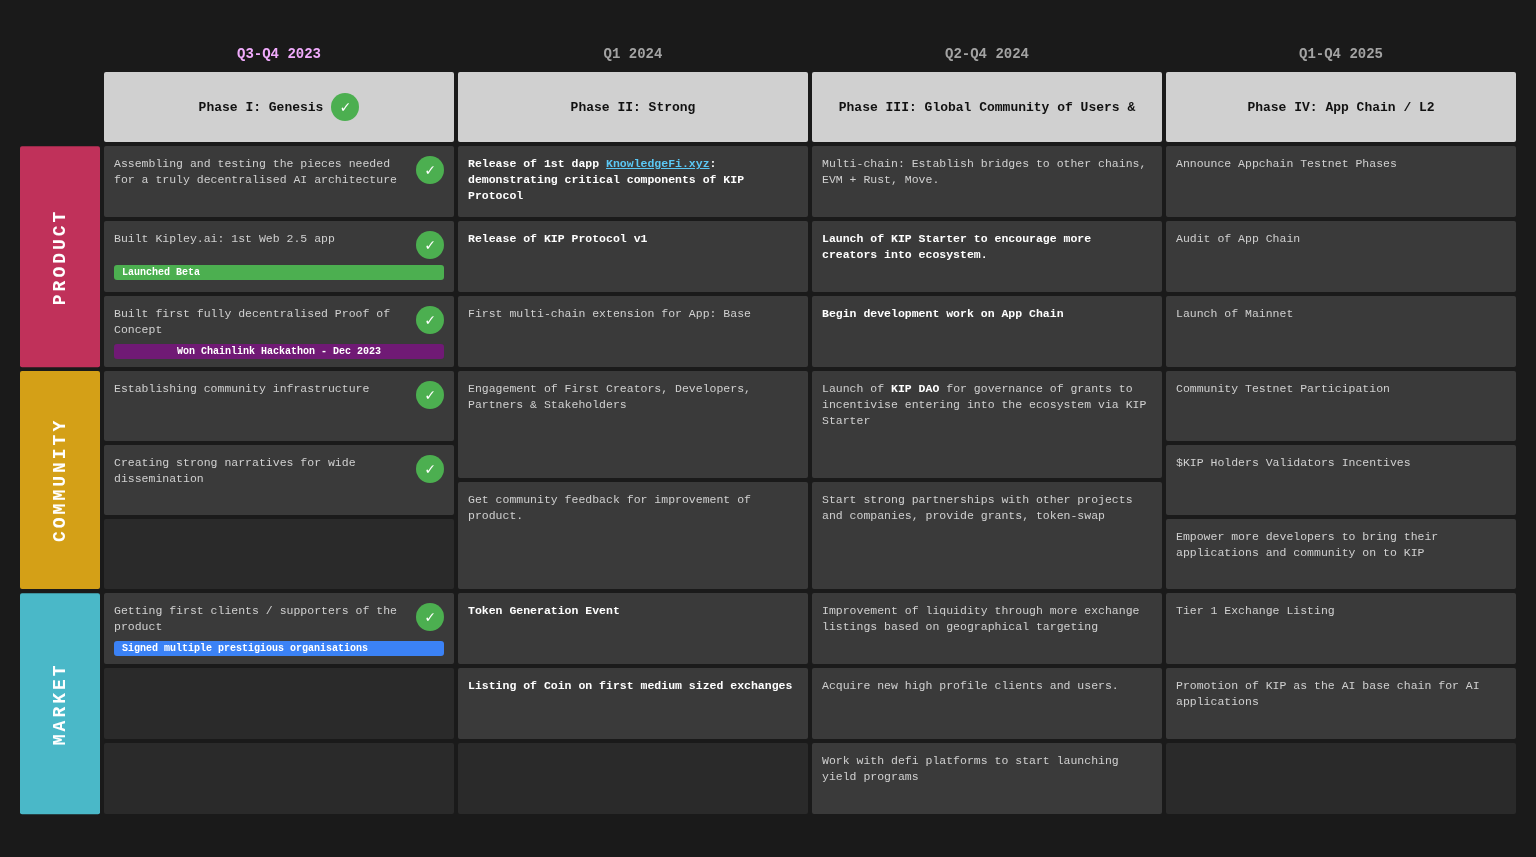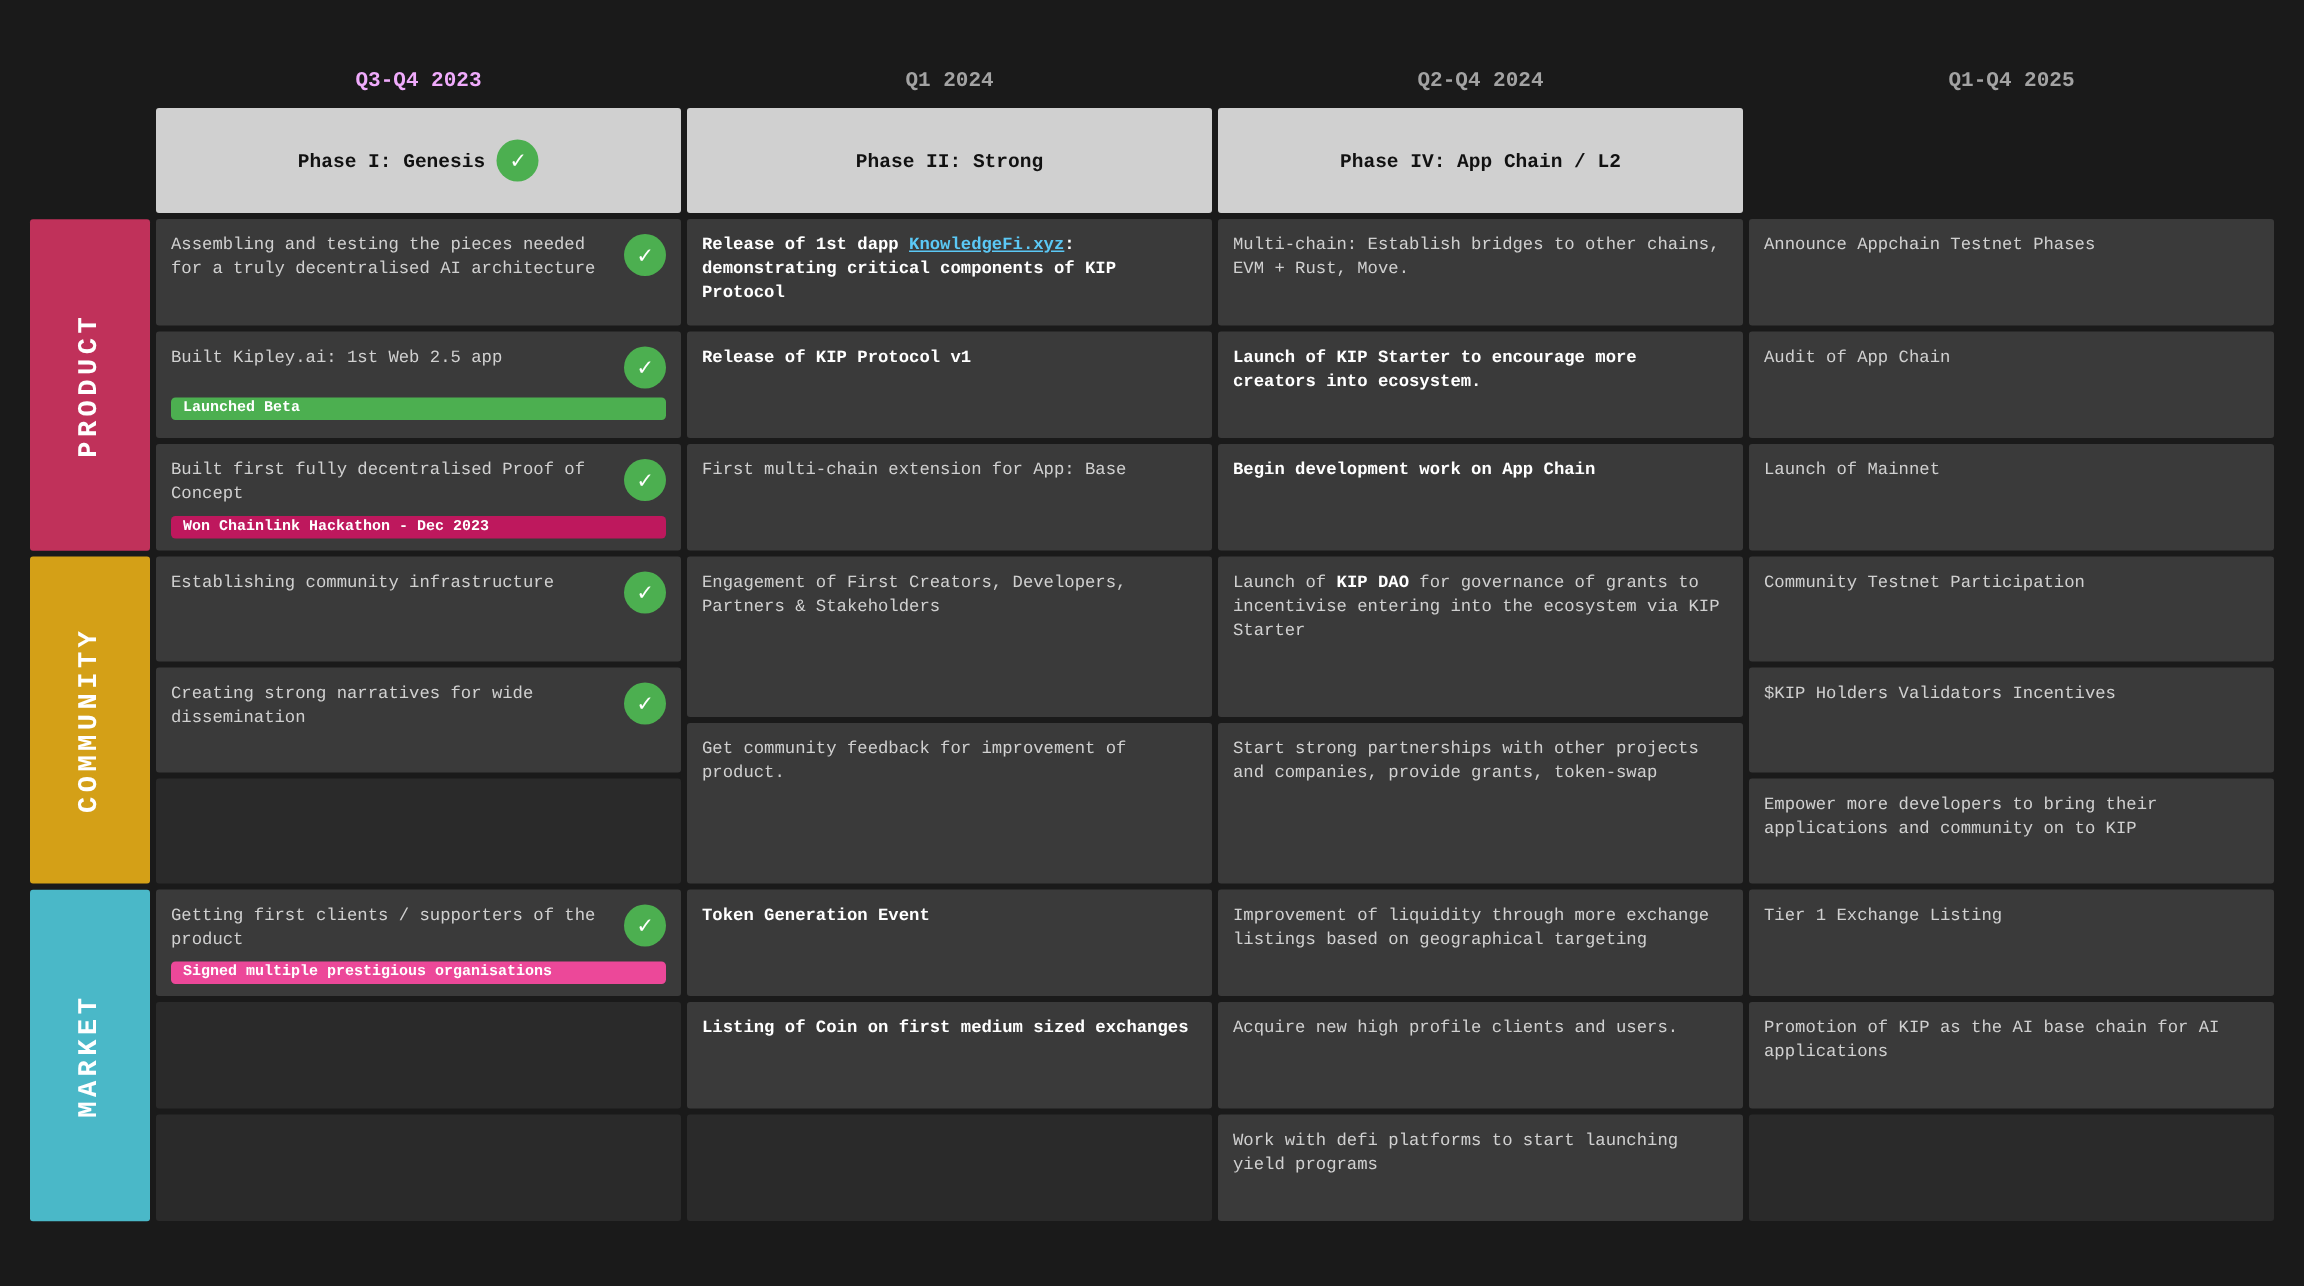--- a/index.html
+++ b/index.html
@@ -132,42 +132,43 @@
     }
     .badge {
       display: inline-block;
       padding: 2px 8px;
       border-radius: 3px;
       font-size: 10px;
       font-weight: bold;
       color: #fff;
     }
     .badge.launched { background: #4caf50; }
-    .badge.won { background: #be185d; }
-    .badge.signed { background: #ec4899; }
+    .badge.won { background: #701a75; text-align: center; }
+    .badge.signed { background: #3b82f6; }
   </style>
 </head>
 <body>
 
 <h1></h1>
 
 <div class="roadmap-container">
 
   <div class="col-headers">
     <div class="col-header-empty"></div>
     <div id="col-h-0" class="col-header green">Q3-Q4 2023</div>
     <div id="col-h-1" class="col-header">Q1 2024</div>
     <div id="col-h-2" class="col-header">Q2-Q4 2024</div>
     <div id="col-h-3" class="col-header">Q1-Q4 2025</div>
   </div>
 
   <div class="phase-headers">
     <div class="phase-header-empty"></div>
     <div id="phase-h-0" class="phase-header">Phase I: Genesis<span class="check-circle">✓</span></div>
     <div id="phase-h-1" class="phase-header">Phase II: Strong</div>
+    <div id="phase-h-2" class="phase-header">Phase III: Global Community of Users &amp;</div>
     <div id="phase-h-3" class="phase-header">Phase IV: App Chain / L2</div>
   </div>
 
   <div id="sections-container">
       <div class="section" style="margin-bottom: 4px;">
         <div class="section-label product">Product</div>
         <div class="section-col">
           <div class="cell">
             <div class="cell-row">
               <div class="cell-text">Assembling and testing the pieces needed for a truly decentralised AI architecture</div>

